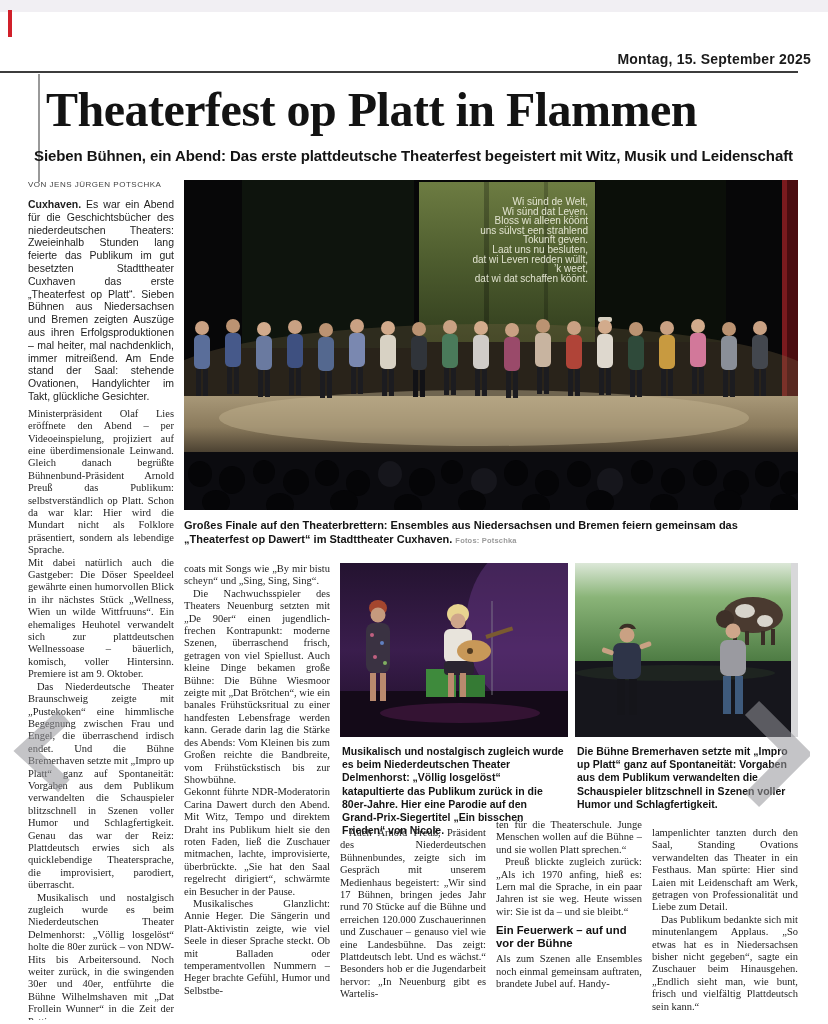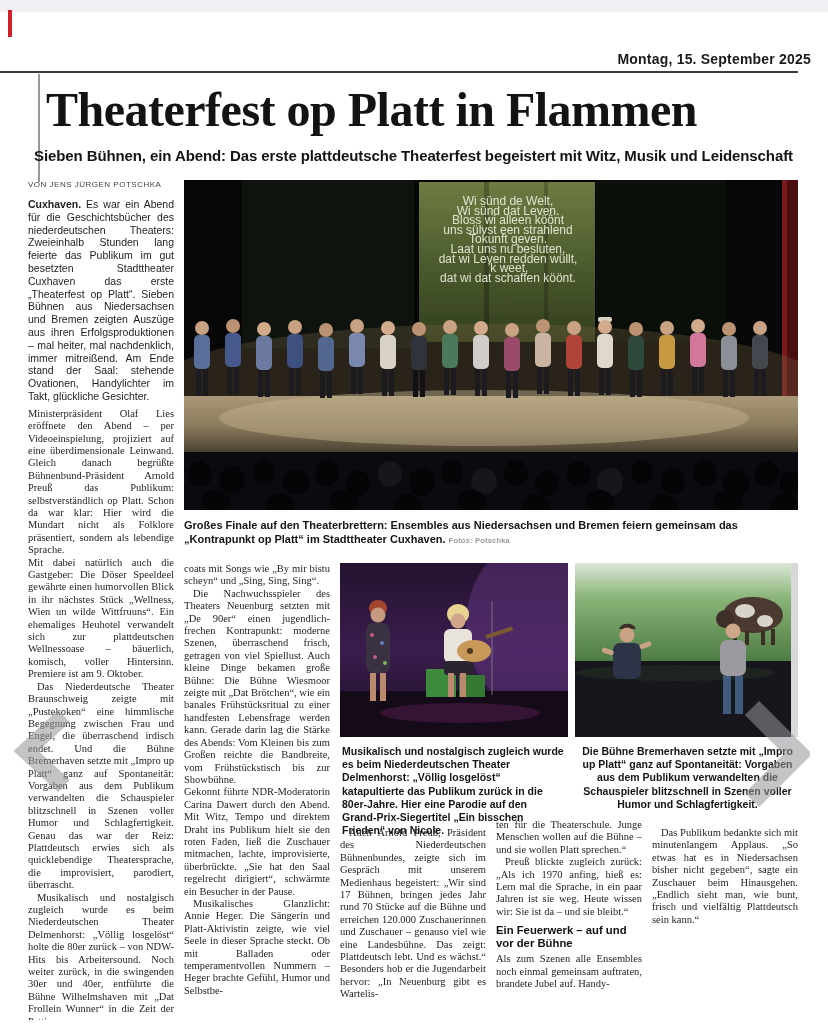--- a/index.html
+++ b/index.html
@@ -28,29 +28,29 @@
   #col3{left:340px;top:827px;height:194px;}
   #col4{left:496px;top:819px;height:194px;}
   #col5{left:652px;top:827px;height:194px;}
 
   .photo{position:absolute;overflow:hidden;background:#000;}
   #photo-main{left:184px;top:180px;width:614px;height:330px;}
   #photo-mid{left:340px;top:563px;width:228px;height:174px;}
   #photo-right{left:575px;top:563px;width:223px;height:174px;}
   .photo svg{display:block;}
 
-  .projection{position:absolute;left:428px;top:197px;width:160px;font-size:12px;line-height:9.6px;
-              color:#e9ead8;text-align:center;white-space:pre-line;opacity:.95;}
+  .projection{position:absolute;left:428px;top:197px;width:160px;font-size:10px;line-height:9.6px;
+              color:#e9ead8;text-align:right;white-space:pre-line;opacity:.95;}
 
   .cap-main{position:absolute;left:184px;top:518px;width:614px;font-size:11px;line-height:14px;
             font-weight:700;color:#141414;}
   .credit{font-weight:700;font-size:7.5px;color:#9a9a9a;margin-left:3px;letter-spacing:.2px;}
   .cap-small{position:absolute;font-size:10.5px;line-height:13.2px;font-weight:700;color:#141414;}
   #cap-mid{left:342px;top:745px;width:222px;}
-  #cap-right{left:577px;top:745px;width:221px;text-align:center;}
+  #cap-right{left:577px;top:745px;width:221px;}
 
   .navchev{position:absolute;opacity:.55;cursor:pointer;background:none;border:none;padding:0;}
   #chev-left{left:12px;top:708px;width:64px;height:86px;}
   #chev-right{left:736px;top:698px;width:74px;height:112px;}
 </style>
 </head>
 <body>
 
 <div class="page">
 
@@ -247,21 +247,21 @@
 Wi sünd dat Leven.
 Bloss wi alleen köönt
 uns sülvst een strahlend
 Tokunft geven.
 Laat uns nu besluten,
 dat wi Leven redden wüllt,
 ’k weet,
 dat wi dat schaffen köönt.</div>
 
   <div class="cap-main">
-    <span>Großes Finale auf den Theaterbrettern: Ensembles aus Niedersachsen und Bremen feiern gemeinsam das „Kontrapunkt op Platt“ im Stadttheater Cuxhaven.</span><span class="credit">Fotos: Potschka</span>
+    <span>Großes Finale auf den Theaterbrettern: Ensembles aus Niedersachsen und Bremen feiern gemeinsam das „Theaterfest op Dawert“ im Stadttheater Cuxhaven.</span><span class="credit">Fotos: Potschka</span>
   </div>
 
   <div class="col" id="col1">
     <p class="lead"><b>Cuxhaven.</b> <span>Es war ein Abend für die Geschichtsbücher des niederdeutschen Theaters: Zweieinhalb Stunden lang feierte das Publikum im gut besetzten Stadttheater Cuxhaven das erste „Theaterfest op Platt“. Sieben Bühnen aus Niedersachsen und Bremen zeigten Auszüge aus ihren Erfolgsproduktionen – mal heiter, mal nachdenklich, immer mitreißend. Am Ende stand der Saal: stehende Ovationen, Handylichter im Takt, glückliche Gesichter.</span></p>
     <p>Ministerpräsident Olaf Lies eröffnete den Abend – per Videoeinspielung, projiziert auf eine überdimensionale Leinwand. Gleich danach begrüßte Bühnenbund-Präsident Arnold Preuß das Publikum: selbstverständlich op Platt. Schon da war klar: Hier wird die Mundart nicht als Folklore präsentiert, sondern als lebendige Sprache.</p>
     <p>Mit dabei natürlich auch die Gastgeber: Die Döser Speeldeel gewährte einen humorvollen Blick in ihr nächstes Stück „Wellness, Wien un wilde Wittfruuns“. Ein ehemaliges Heuhotel verwandelt sich zur plattdeutschen Wellnessoase – bäuerlich, komisch, voller Hintersinn. Premiere ist am 9. Oktober.</p>
     <p class="ind">Das Niederdeutsche Theater Braunschweig zeigte mit „Pustekoken“ eine himmlische Begegnung zwischen Frau und Engel, die überraschend irdisch endet. Und die Bühne Bremerhaven setzte mit „Impro up Platt“ ganz auf Spontaneität: Vorgaben aus dem Publikum verwandelten die Schauspieler blitzschnell in Szenen voller Humor und Schlagfertigkeit. Genau das war der Reiz: Plattdeutsch erwies sich als quicklebendige Theatersprache, die improvisiert, parodiert, überrascht.</p>
     <p class="ind">Musikalisch und nostalgisch zugleich wurde es beim Niederdeutschen Theater Delmenhorst: „Völlig losgelöst“ holte die 80er zurück – von NDW-Hits bis Arbeitersound. Noch weiter zurück, in die swingenden 30er und 40er, entführte die Bühne Wilhelmshaven mit „Dat Frollein Wunner“ in die Zeit der Petti-</p>
   </div>
 
@@ -368,20 +368,21 @@
   </div>
 
   <div class="col" id="col4">
     <p>ten für die Theaterschule. Junge Menschen wollen auf die Bühne – und sie wollen Platt sprechen.“</p>
     <p class="ind">Preuß blickte zugleich zurück: „Als ich 1970 anfing, hieß es: Lern mal die Sprache, in ein paar Jahren ist sie weg. Heute wissen wir: Sie ist da – und sie bleibt.“</p>
     <h3>Ein Feuerwerk – auf und vor der Bühne</h3>
     <p>Als zum Szenen alle Ensembles noch einmal gemeinsam auftraten, brandete Jubel auf. Handy-</p>
   </div>
 
   <div class="col" id="col5">
+    <p>lampenlichter tanzten durch den Saal, Standing Ovations verwandelten das Theater in ein Festhaus. Man spürte: Hier sind Laien mit Leidenschaft am Werk, getragen von Professionalität und Liebe zum Detail.</p>
     <p class="ind">Das Publikum bedankte sich mit minutenlangem Applaus. „So etwas hat es in Niedersachsen bisher nicht gegeben“, sagte ein Zuschauer beim Hinausgehen. „Endlich sieht man, wie bunt, frisch und vielfältig Plattdeutsch sein kann.“</p>
   </div>
 
   <button class="navchev" id="chev-left">
     <svg width="64" height="86" viewBox="0 0 64 86" xmlns="http://www.w3.org/2000/svg">
       <polyline points="52,8 14,43 52,78" fill="none" stroke="#95959a" stroke-width="17"></polyline>
     </svg>
   </button>
   <button class="navchev" id="chev-right">
     <svg width="74" height="112" viewBox="0 0 74 112" xmlns="http://www.w3.org/2000/svg">

